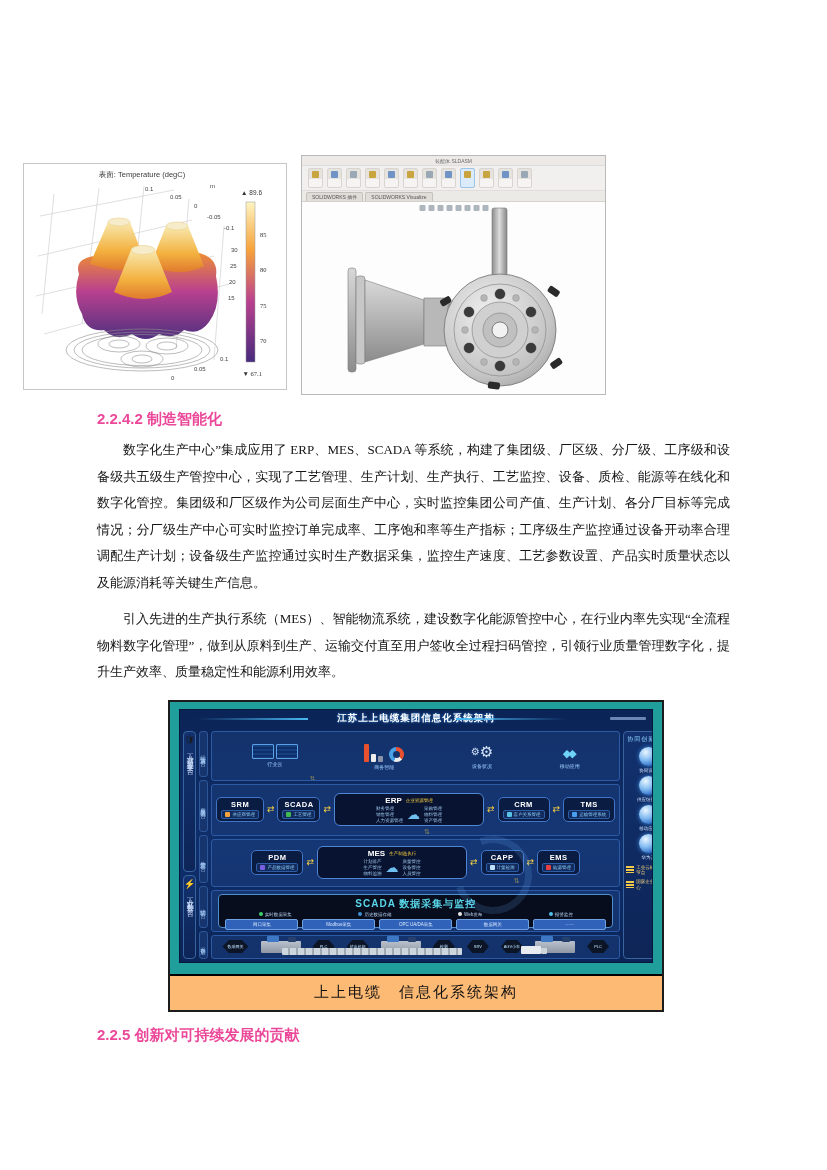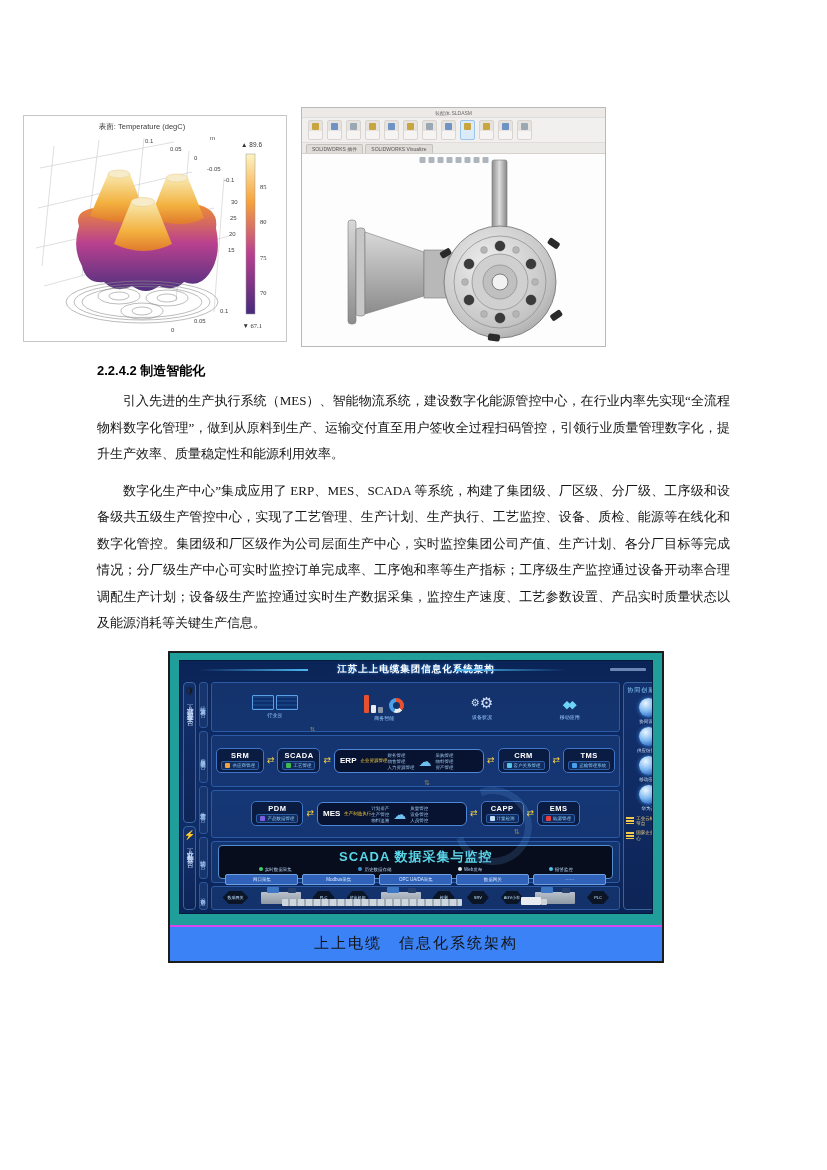--- a/index.html
+++ b/index.html
@@ -1,21 +1,21 @@
 <!DOCTYPE html>
 <html><head>
 <meta charset="utf-8">
 <style>
   html,body{margin:0;padding:0;background:#9a9a9a;}
   .page{width:827px;height:1170px;margin:0 auto;background:#ffffff;position:relative;
         font-family:"Liberation Serif",serif;color:#1a1a1a;overflow:hidden;}
   .content{padding:0 97px;}
 
   
-  .top-images{position:relative;height:352px;}
+  .top-images{position:relative;height:352px;margin-top:48px;}
   .imgbox{position:absolute;background:#fff;}
 
   
   .comsol{left:23px;top:115px;width:262px;height:225px;border:1px solid #c6c6c6;}
   .comsol svg{display:block;}
 
   
   .sw{left:301px;top:107px;width:303px;height:238px;border:1px solid #b9b9b9;display:flex;flex-direction:column;font-family:"Liberation Sans",sans-serif;}
   .sw-title{height:11px;background:#ece9e6;display:flex;align-items:center;justify-content:center;font-size:5px;color:#6b6b6b;border-bottom:1px solid #ddd;}
   .sw-ribbon{height:26px;background:#f2f0ee;display:flex;align-items:center;gap:4px;padding:1px 6px;border-bottom:1px solid #e0ddda;}
@@ -24,21 +24,21 @@
   .sw-ic.b:before{background:#6f93c4;}
   .sw-ic.g:before{background:#9aa8b5;}
   .sw-ic.hl{background:#dcebfa;border-color:#9cc3e8;}
   .sw-tabs{height:12px;background:#eceae7;display:flex;gap:2px;padding:0 4px;align-items:flex-end;border-bottom:1px solid #d5d2ce;}
   .sw-tab{background:#e0ddd9;border:1px solid #c4c1bd;border-bottom:none;border-radius:2px 2px 0 0;font-size:5px;color:#555;padding:1px 5px;}
   .sw-canvas{flex:1;background:#fdfdfd;position:relative;}
   .sw-hud{position:absolute;top:3px;left:50%;transform:translateX(-50%);display:flex;gap:3px;}
   .sw-hud i{width:6px;height:6px;border-radius:1px;background:#aeb6bd;display:block;}
 
   
-  h3.doc{font-family:"Liberation Sans",sans-serif;font-size:13px;font-weight:bold;margin:10px 0 8px;color:#000000;}
+  h3.doc{font-family:"Liberation Sans",sans-serif;font-size:15px;font-weight:bold;margin:10px 0 8px;color:#ec4899;}
   p.doc{font-size:13px;line-height:26.5px;text-align:justify;text-indent:2em;margin:0 0 10px;color:#141414;}
 
   
   .fig{margin:14px 0 14px 71px;width:492px;border:2px solid #1c1c1c;background:#fff;font-family:"Liberation Sans",sans-serif;}
   .fig-teal{background:#1f9e9b;padding:7px 9px 11px;}
   .fig-navy{background:linear-gradient(180deg,#0b2457,#0f2f6c 55%,#0b2457);border:1px solid #081a3c;height:252px;display:flex;flex-direction:column;position:relative;overflow:hidden;}
   .banner{height:18px;position:relative;display:flex;align-items:center;justify-content:center;}
   .banner:before,.banner:after{content:"";position:absolute;top:8px;height:2px;width:110px;background:linear-gradient(90deg,transparent,#49b7f0);}
   .banner:before{left:18px;}
   .banner:after{right:86px;transform:scaleX(-1);}
@@ -69,33 +69,33 @@
   .gears .g1{font-size:10px;}.gears .g2{font-size:15px;}
   .diamonds{color:#6fd3f7;}
   .diamonds .d1{font-size:11px;}.diamonds .d2{font-size:11px;margin-left:-3px;}
 
   .modrow{display:flex;align-items:center;justify-content:center;gap:3px;height:100%;padding:0 4px;}
   .mod{background:#0b1c42;border:1px solid #3f74c9;border-radius:5px;padding:2px 4px;display:flex;flex-direction:column;align-items:center;gap:1px;}
   .mod .abbr{font-size:7.5px;font-weight:bold;color:#ffffff;letter-spacing:.5px;}
   .mod .pill{display:flex;align-items:center;gap:2px;background:#122a5c;border:1px solid #2c5ea8;border-radius:2px;padding:1px 3px;}
   .mod .pic{width:5px;height:5px;border-radius:1px;display:block;}
   .mod .pl{font-size:4.5px;color:#8fd4ff;white-space:nowrap;}
-  .bigmod{background:#081331;border:1px solid #4f86d6;border-radius:6px;padding:2px 5px;display:flex;flex-direction:row;min-width:138px;}
+  .bigmod{background:#081331;border:1px solid #4f86d6;border-radius:6px;padding:2px 5px;display:flex;flex-direction:column;min-width:138px;}
   .bigmod .hd{display:flex;align-items:center;gap:4px;justify-content:center;}
   .bigmod .abbr{font-size:8px;font-weight:bold;color:#fff;}
   .bigmod .sub{font-size:4.5px;color:#ffd53d;}
   .bigmod .grid{display:flex;align-items:center;gap:4px;justify-content:center;margin-top:1px;}
   .bigmod .colsub{display:flex;flex-direction:column;gap:1px;}
   .bigmod .colsub span{font-size:4.5px;color:#9fc8ef;white-space:nowrap;}
   .cloud{font-size:13px;color:#6fc0f0;line-height:1;}
   .arr{color:#ffd53d;font-size:9px;line-height:1;flex:0 0 auto;}
 
   .scadaBox{position:absolute;inset:3px 6px;background:#070d1d;border:1px solid #4f8fd0;border-radius:4px;padding:2px 6px;display:flex;flex-direction:column;}
   .scadaHd{display:flex;align-items:center;gap:6px;justify-content:center;}
-  .scadaHd .st{font-size:13px;font-weight:bold;color:#59d6e8;letter-spacing:1px;}
+  .scadaHd .st{font-size:10px;font-weight:bold;color:#59d6e8;letter-spacing:1px;}
   .scadaLeg{display:flex;justify-content:space-around;margin:1px 0 2px;}
   .leg{display:flex;align-items:center;gap:2px;font-size:4.5px;color:#bcd6f5;}
   .leg i{width:4px;height:4px;border-radius:50%;display:block;}
   .scadaBtns{display:flex;gap:4px;justify-content:space-between;}
   .sbtn{flex:1;background:#2f62b8;border:1px solid #6fa0e0;border-radius:2px;color:#dceaff;font-size:4.5px;text-align:center;padding:2px 0;}
 
   .devrow{display:flex;align-items:center;justify-content:space-around;height:100%;padding:0 4px;position:relative;}
   .hex{background:#0c1526;clip-path:polygon(25% 0,75% 0,100% 50%,75% 100%,25% 100%,0 50%);
        color:#bfe3ff;font-size:4px;display:flex;align-items:center;justify-content:center;width:22px;height:13px;flex:0 0 auto;}
   .machine{width:40px;height:12px;background:linear-gradient(180deg,#b9c2cc,#8e98a4);border-radius:1px;position:relative;flex:0 0 auto;}
@@ -108,21 +108,21 @@
   .colR{width:62px;background:linear-gradient(180deg,#12316e,#0d2557);border:1px solid #38649f;border-radius:4px;display:flex;flex-direction:column;align-items:center;padding:3px 2px;gap:2px;}
   .colR .rt{font-size:6px;color:#8fd4ff;letter-spacing:1px;margin-bottom:1px;}
   .sphere{width:19px;height:19px;border-radius:50%;background:radial-gradient(circle at 35% 28%,#eaf6ff,#7db8f0 45%,#1f5bb8 85%);box-shadow:0 0 4px #3c8ce0;}
   .sphL{font-size:4.5px;color:#cfe4ff;margin-bottom:1px;text-align:center;}
   .logo{display:flex;align-items:center;gap:2px;margin-top:2px;}
   .logo i{width:8px;height:7px;display:block;background:repeating-linear-gradient(180deg,#f2c94c 0 2px,#0d2557 2px 3px);}
   .logo span{font-size:4.5px;color:#ffd97a;width:34px;line-height:1.2;}
   .wm{position:absolute;right:120px;top:108px;width:64px;height:64px;border:7px solid rgba(110,180,255,.16);border-left-color:transparent;border-radius:50%;transform:rotate(25deg);pointer-events:none;}
   .varr{position:absolute;color:#ffd53d;font-size:7px;line-height:1;}
 
-  .fig-cap{border-top:2px solid #d946ef;background:#3b82f6;height:34px;display:flex;align-items:center;justify-content:center;}
+  .fig-cap{border-top:2px solid #000000;background:#fdba74;height:34px;display:flex;align-items:center;justify-content:center;}
   .fig-cap span{font-size:15px;color:#111;letter-spacing:2px;}
 
   .pagenum{position:absolute;bottom:62px;left:0;right:0;text-align:center;font-size:11.5px;font-weight:bold;color:#111;}
 </style>
 </head>
 <body>
 
 <div class="page">
 
   <div class="top-images">
@@ -298,22 +298,22 @@
             <rect x="138" y="96" width="11" height="7" rx="2" transform="rotate(-30 143 99)"></rect>
           </g>
         </svg>
       </div>
     </div>
   </div>
 
   <div class="content">
 
     <h3 class="doc">2.2.4.2 制造智能化</h3>
+    <p class="doc">数字化生产中心”集成应用了 ERP、MES、SCADA 等系统，构建了集团级、厂区级、分厂级、工序级和设备级共五级生产管控中心，实现了工艺管理、生产计划、生产执行、工艺监控、设备、质检、能源等在线化和数字化管控。集团级和厂区级作为公司层面生产中心，实时监控集团公司产值、生产计划、各分厂目标等完成情况；分厂级生产中心可实时监控订单完成率、工序饱和率等生产指标；工序级生产监控通过设备开动率合理调配生产计划；设备级生产监控通过实时生产数据采集，监控生产速度、工艺参数设置、产品实时质量状态以及能源消耗等关键生产信息。</p>
     <p class="doc">引入先进的生产执行系统（MES）、智能物流系统，建设数字化能源管控中心，在行业内率先实现“全流程物料数字化管理”，做到从原料到生产、运输交付直至用户签收全过程扫码管控，引领行业质量管理数字化，提升生产效率、质量稳定性和能源利用效率。</p>
-    <p class="doc">数字化生产中心”集成应用了 ERP、MES、SCADA 等系统，构建了集团级、厂区级、分厂级、工序级和设备级共五级生产管控中心，实现了工艺管理、生产计划、生产执行、工艺监控、设备、质检、能源等在线化和数字化管控。集团级和厂区级作为公司层面生产中心，实时监控集团公司产值、生产计划、各分厂目标等完成情况；分厂级生产中心可实时监控订单完成率、工序饱和率等生产指标；工序级生产监控通过设备开动率合理调配生产计划；设备级生产监控通过实时生产数据采集，监控生产速度、工艺参数设置、产品实时质量状态以及能源消耗等关键生产信息。</p>
 
     <div class="fig" style="margin-left:71px">
       <div class="fig-teal">
         <div class="fig-navy">
           <div class="banner">
             <span class="t">江苏上上电缆集团信息化系统架构</span>
             <span class="corner-marker"></span>
           </div>
           <div class="fig-body">
 
@@ -558,16 +558,17 @@
 
             <div class="wm"></div>
           </div>
         </div>
       </div>
       <div class="fig-cap">
         <span>上上电缆　信息化系统架构</span>
       </div>
     </div>
 
+    <h3 class="doc">2.2.5 创新对可持续发展的贡献</h3>
 
   </div>
 
 </div>
 
 </body></html>

